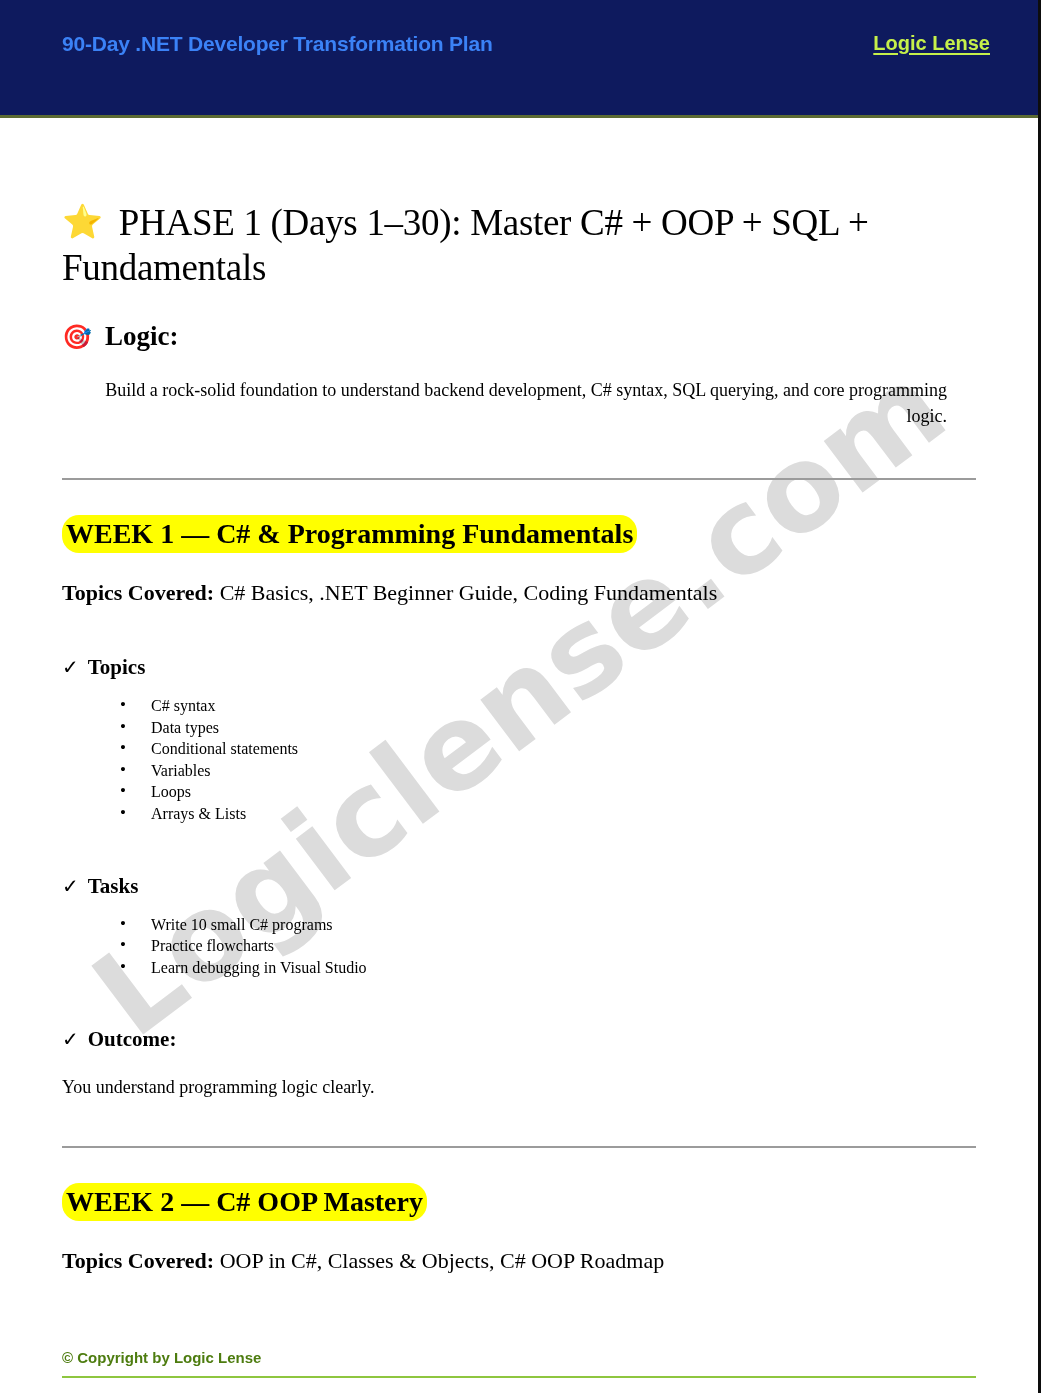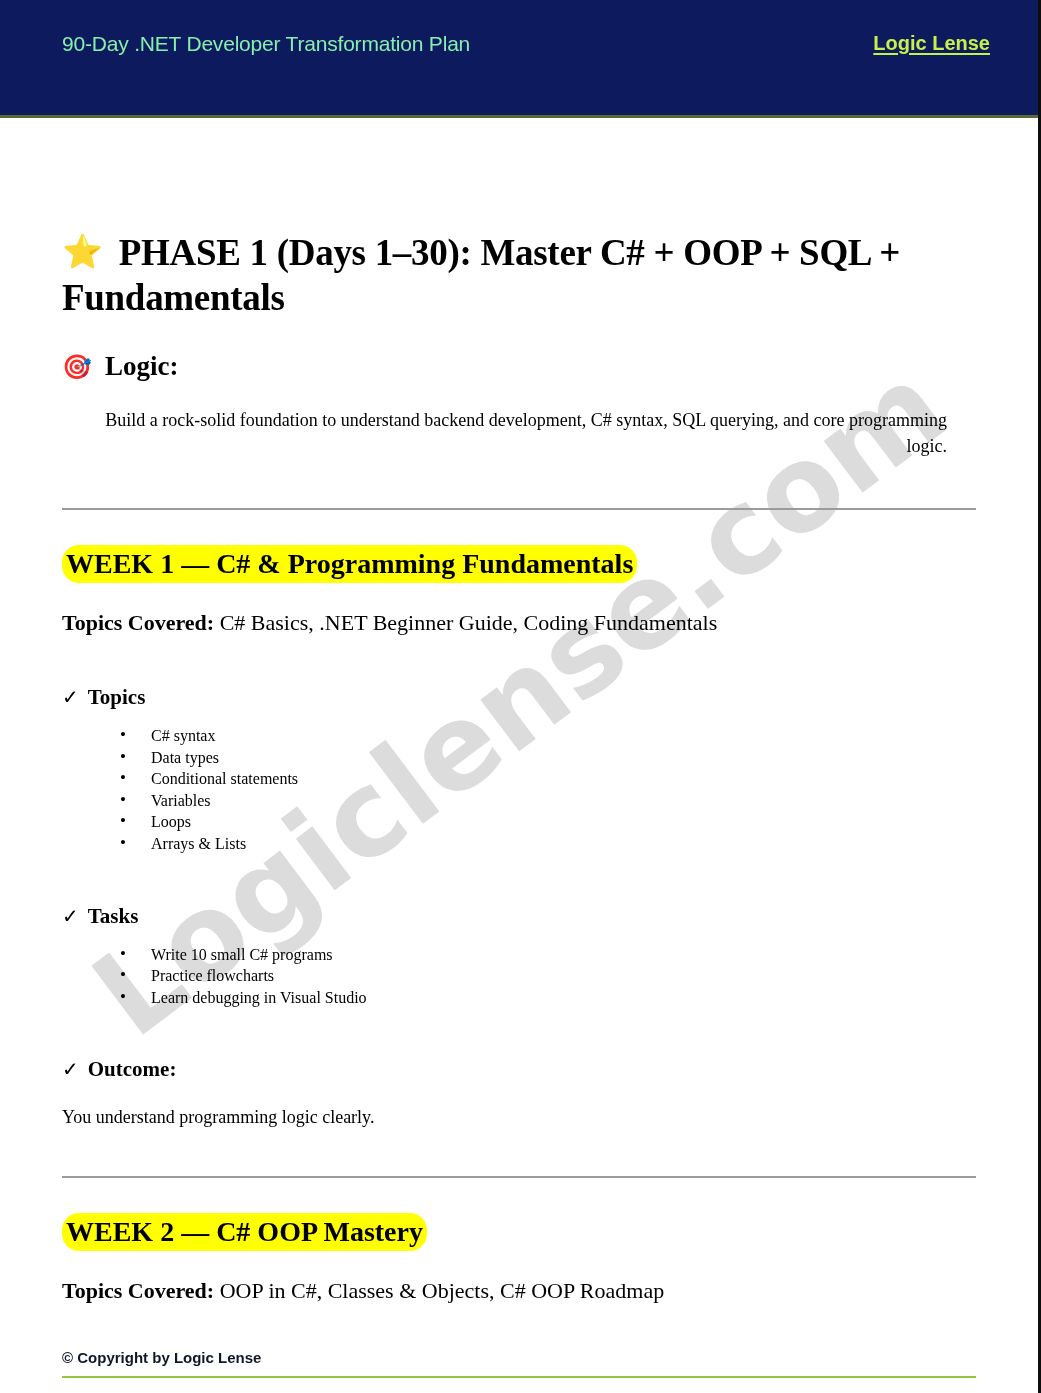--- a/index.html
+++ b/index.html
@@ -29,24 +29,24 @@
     height: 118px;
     background: #0e1a5e;
     border-bottom: 3px solid #5c6b33;
     display: flex;
     align-items: center;
     justify-content: space-between;
     padding: 0 48px 0 62px;
   }
   .doc-header-title {
     font-family: "Liberation Sans", "DejaVu Sans", sans-serif;
-    font-weight: normal;
+    font-weight: bold;
     font-size: 21px;
     letter-spacing: -0.2px;
-    color: #86efac;
+    color: #3b82f6;
     margin-top: -28px;
   }
   .doc-header-link {
     font-family: "Liberation Sans", "DejaVu Sans", sans-serif;
     font-weight: bold;
     font-size: 20px;
     color: #c6f04a;
     text-decoration: underline;
     text-underline-offset: 3px;
     margin-top: -28px;
@@ -71,23 +71,23 @@
 
   
   .content {
     position: relative;
     z-index: 2;
     padding: 0 62px;
   }
 
   h1.phase-title {
     font-size: 37px;
-    font-weight: bold;
+    font-weight: normal;
     line-height: 1.22;
-    margin: 112px 0 0 0;
+    margin: 82px 0 0 0;
     letter-spacing: -0.3px;
   }
   .phase-emoji {
     font-size: 33px;
     margin-right: 16px;
     vertical-align: 2px;
   }
 
   h2.goal-title {
     font-size: 27px;
@@ -179,21 +179,21 @@
     background: transparent;
   }
   .doc-footer-inner {
     border-bottom: 2px solid #8ec63f;
     padding-bottom: 9px;
   }
   .doc-footer-text {
     font-family: "Liberation Sans", "DejaVu Sans", sans-serif;
     font-weight: bold;
     font-size: 15px;
-    color: #0f172a;
+    color: #4d7c0f;
   }
 </style>
 </head>
 <body>
 
 <div class="page">
 
   <div class="doc-header">
     <div class="doc-header-title">90-Day .NET Developer Transformation Plan</div>
     <a class="doc-header-link" href="#">Logic Lense</a>

